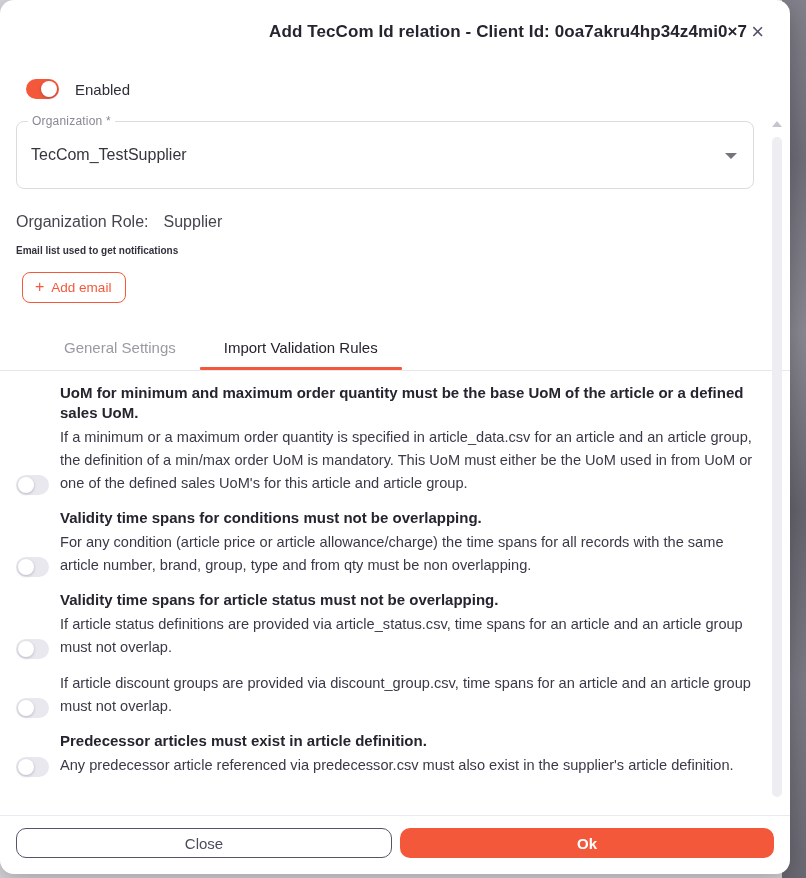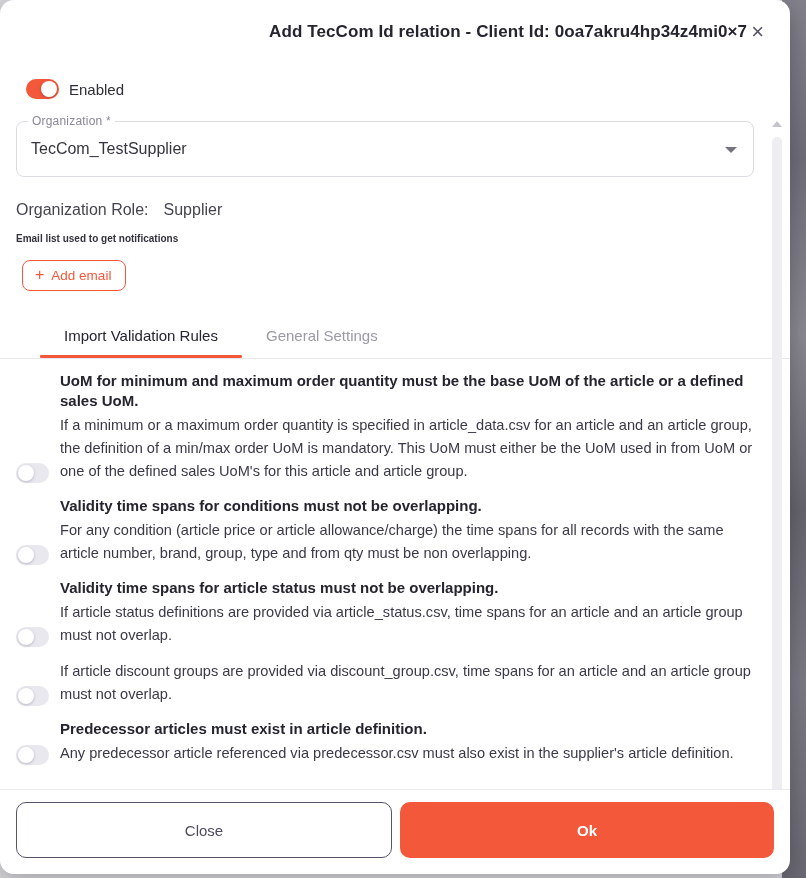--- a/index.html
+++ b/index.html
@@ -35,25 +35,25 @@
   
   .switch { position:relative; width:33px; height:20px; border-radius:10px; flex:0 0 auto; cursor:pointer; }
   .switch .knob {
     position:absolute; top:2px; width:16px; height:16px; border-radius:50%;
     background:#fff; box-shadow:0 1px 3px rgba(40,40,60,.35);
   }
   .switch.on  { background:var(--accent); }
   .switch.on  .knob { right:2px; }
   .switch.off { background:#e9e8ef; }
   .switch.off .knob { left:2px; box-shadow:0 1px 3px rgba(40,40,60,.25); }
-  .enabled-row { display:flex; align-items:center; gap:10px; margin:4px 0 22px 10px; }
+  .enabled-row { display:flex; align-items:center; gap:16px; margin:4px 0 22px 10px; }
   .enabled-label { font-size:15px; color:#2f2d38; }
   
   .org-select {
-    position:relative; height:56px; border:1px solid #dcdbe2; border-radius:8px;
+    position:relative; height:68px; border:1px solid #dcdbe2; border-radius:8px;
     display:flex; align-items:center; padding:0 40px 0 14px; cursor:pointer; margin-bottom:24px;
   }
   .org-label {
     position:absolute; top:-8px; left:11px; font-size:12px; color:#8a8894;
     background:#fff; padding:0 4px; letter-spacing:.2px;
   }
   .org-value { font-size:16px; color:#36343f; }
   .chevron {
     position:absolute; right:16px; top:50%; margin-top:-2px;
     width:0; height:0; border-left:6px solid transparent; border-right:6px solid transparent;
@@ -92,21 +92,21 @@
   .sb-arrow { position:absolute; left:50%; transform:translateX(-50%); width:0; height:0;
     border-left:5px solid transparent; border-right:5px solid transparent; }
   .sb-up   { top:2px; border-bottom:6px solid #c6c5cd; }
   .sb-thumb { position:absolute; top:18px; left:2px; width:10px; height:660px;
     background:#ededf2; border-radius:6px; }
   
   .dlg-footer {
     flex:0 0 auto; border-top:1px solid #eceaf0;
     display:flex; gap:8px; padding:12px 16px 16px 16px;
   }
-  .btn { flex:1 1 0; height:56px; border-radius:10px; font-size:15px; cursor:pointer; font-family:inherit; }
+  .btn { flex:1 1 0; height:30px; border-radius:10px; font-size:15px; cursor:pointer; font-family:inherit; }
   .btn-close { background:#fff; border:1px solid #57536a; color:#4e4a5e; }
   .btn-ok { background:var(--accent); border:none; color:#fff; font-weight:700;text-align:center; }
 </style>
 </head>
 <body>
 
 <div class="backdrop-strip"></div>
 
 <div class="dialog">
 
@@ -136,22 +136,22 @@
       </div>
 
       <div class="email-heading">Email list used to get notifications</div>
 
       <button class="add-email-btn">
         <span class="plus-glyph">+</span>
         <span>Add email</span>
       </button>
 
       <div class="tabs">
+        <button class="tab inactive">General Settings</button>
         <button class="tab active">Import Validation Rules</button>
-        <button class="tab inactive">General Settings</button>
       </div>
     </div>
 
     <div class="tabs-divider"></div>
 
     <div class="rules-list">
   <div class="rule">
     <div class="switch off">
             <div class="knob"></div>
           </div>

